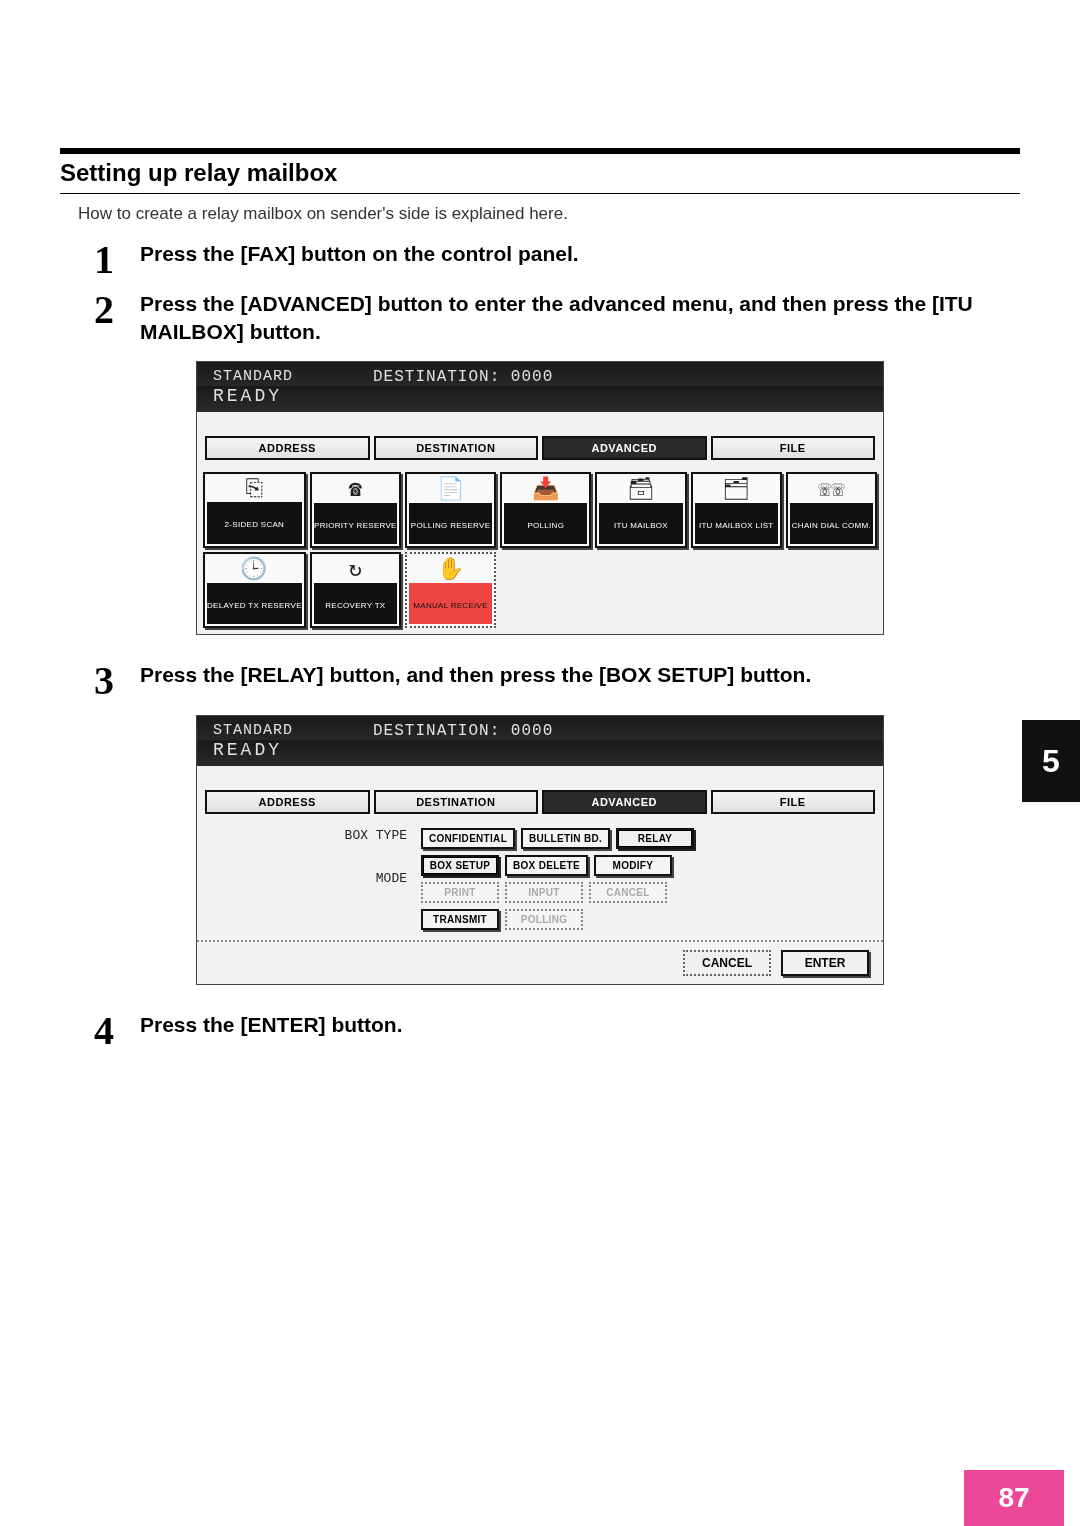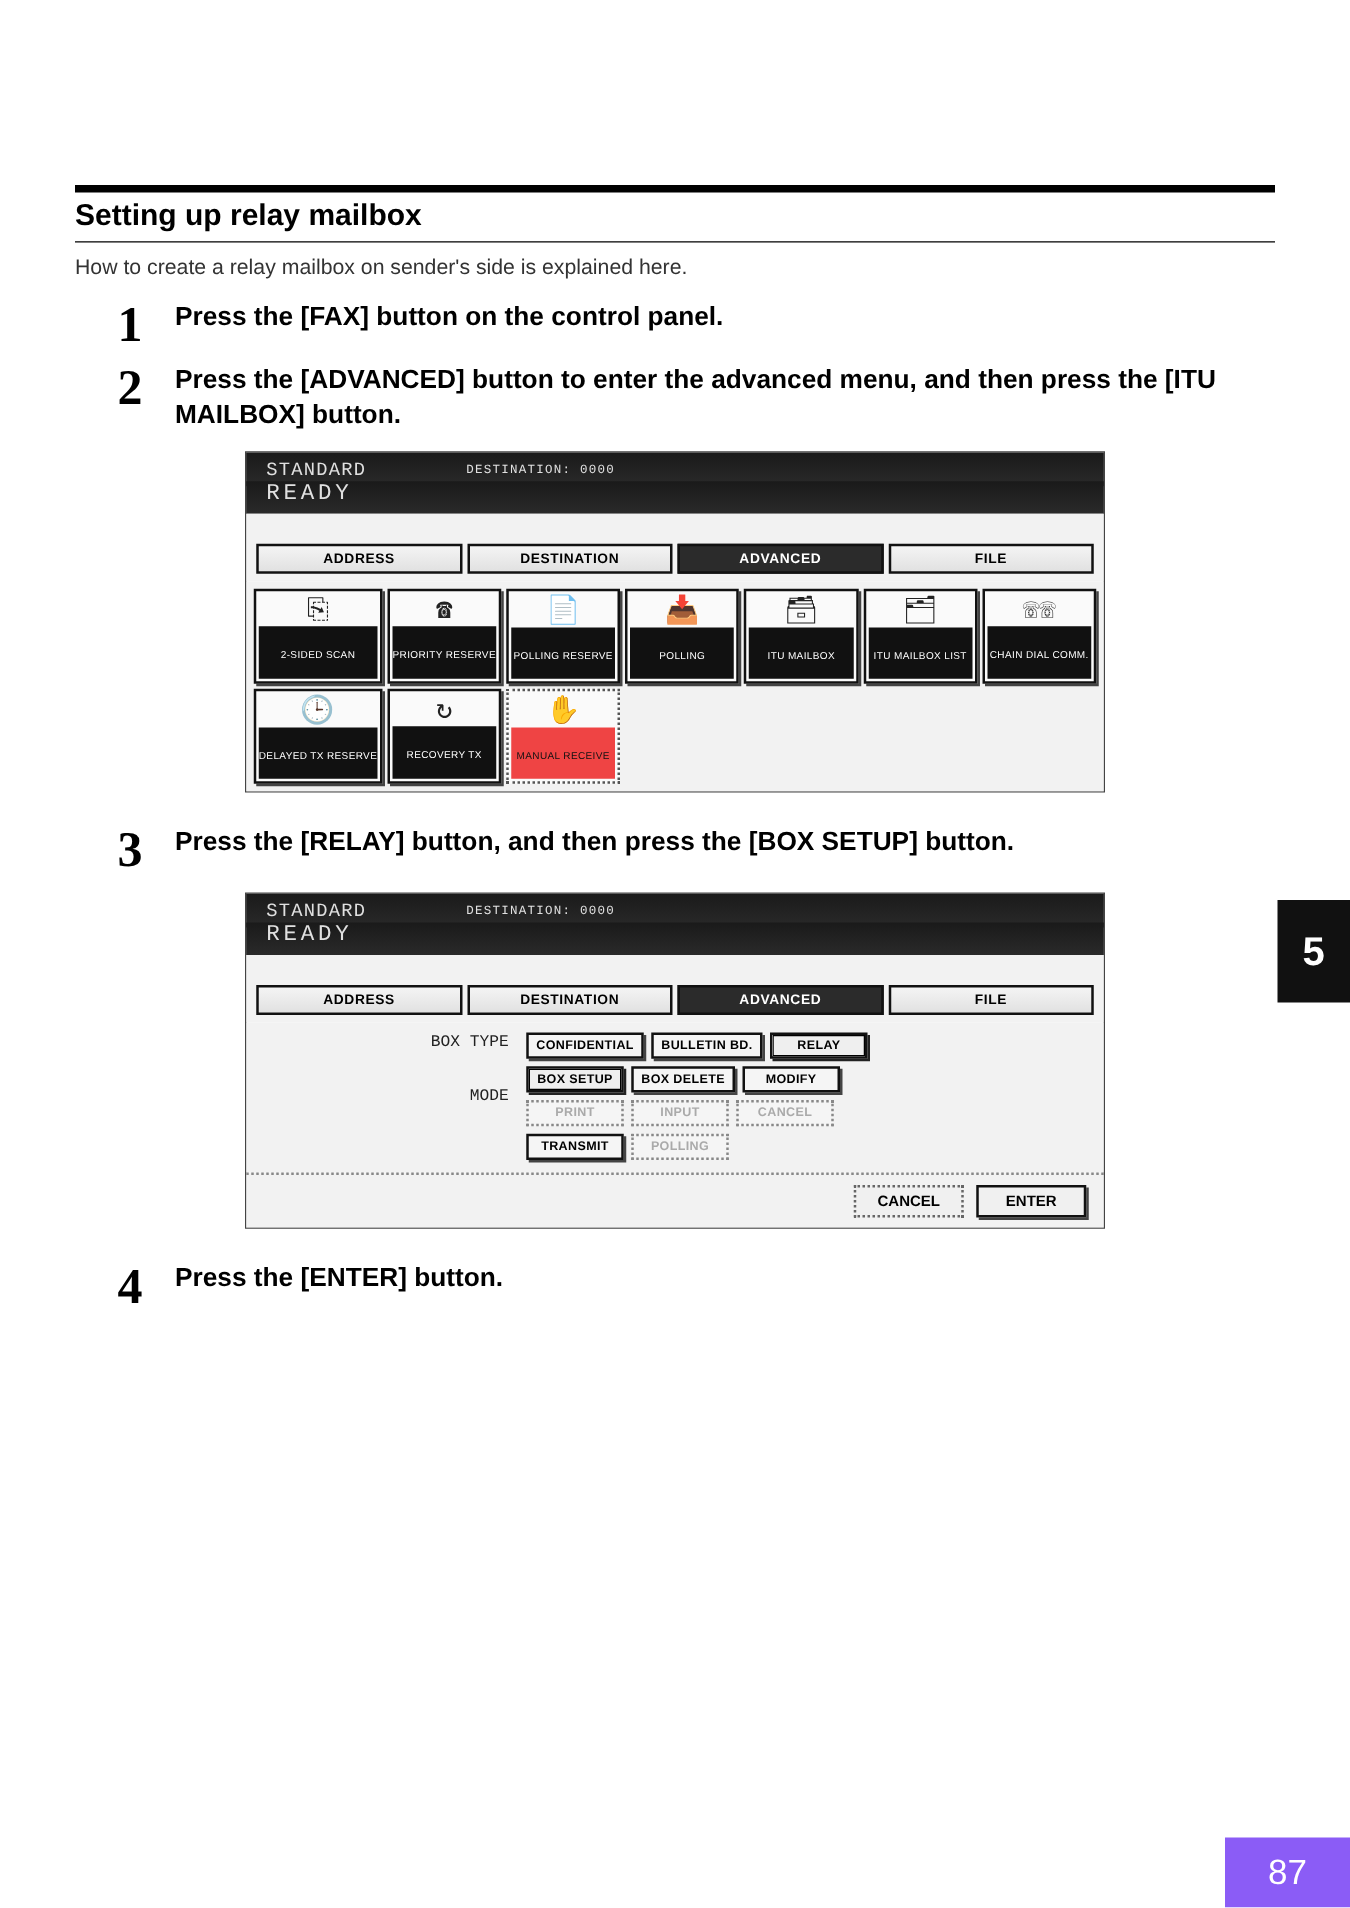--- a/index.html
+++ b/index.html
@@ -2,30 +2,30 @@
 <html><head>
   <meta charset="utf-8">
   <style>
     * { box-sizing: border-box; margin: 0; padding: 0; }
     html, body { width: 1080px; height: 1526px; font-family: Arial, Helvetica, sans-serif; background: #fff; color: #000; }
     .page { position: relative; width: 100%; height: 100%; padding: 60px; border-radius: 23px; }
     .top-gap { height: 88px; }
     .heavy-rule { border-top: 6px solid #000; margin-bottom: 3px; }
     .thin-rule { border-top: 1.5px solid #000; }
     .section-title { font-size: 24px; font-weight: bold; margin-top: 5px; margin-bottom: 6px; }
-    .intro { font-size: 17px; margin: 10px 0 16px 0; color: #333; }
+    .intro { font-size: 17px; margin: 10px 0 16px 18px; color: #333; }
     .steps { list-style: none; padding-left: 0; }
     .steps li { display: flex; align-items: flex-start; margin: 6px 0 10px 34px; }
     .steps .num { font-family: Georgia, 'Times New Roman', serif; font-size: 40px; font-weight: bold; line-height: 1; margin-right: 12px; min-width: 34px; text-align: left; }
     .steps .body { flex: 1; }
     .step-title { font-size: 21px; font-weight: bold; line-height: 1.35; }
     .screen-wrap { display: flex; justify-content: center; margin: 14px 0 26px 0; }
     .screen { width: 688px; border: 1px solid #444; background: #fff; box-shadow: 0 0 0 0.5px #777 inset; font-family: "Courier New", monospace; }
     .titlebar { display: flex; align-items: center; background: linear-gradient(#1a1a1a,#2a2a2a); color: #e0e0e0; padding: 6px 16px 4px 16px; font-size: 15px; letter-spacing: 1px; }
-    .titlebar .dest { font-size: 10px; margin-left: 80px; }
+    .titlebar .dest { font-size: 16px; margin-left: 80px; }
     .titlebar-row2 { background: linear-gradient(#1a1a1a,#2a2a2a); color: #e0e0e0; padding: 0 16px 6px; font-size: 18px; letter-spacing: 3px; margin-top: -4px; }
     .tabs { display: flex; padding: 6px 8px; gap: 4px; background: #f2f2f2; }
     .tab { flex: 1; border: 2px solid #111; background: linear-gradient(#f4f4f4,#e1e1e1); font-family: Arial, sans-serif; font-weight: bold; font-size: 11px; text-align: center; padding: 4px 0; letter-spacing: 0.5px; margin-top: 18px; }
     .tab.selected { background: #2b2b2b; color: #fff; }
     .grid { display: grid; grid-template-columns: repeat(7, 1fr); gap: 4px; padding: 6px; background: #f2f2f2; }
     .cell { border: 2px solid #111; padding: 2px; display: flex; flex-direction: column; align-items: center; justify-content: flex-end; height: 76px; background: #fafafa; box-shadow: 2px 2px 0 #444; }
     .cell.dotted { border: 2px dotted #555; box-shadow: none; }
     .cell .icon { flex: 1; display: flex; align-items: center; justify-content: center; font-size: 22px; color: #222; }
     .cell .label { font-family: Arial, sans-serif; font-size: 8px; background: #111; color: #fff; width: 100%; text-align: center; padding: 18px 0; letter-spacing: 0.3px; white-space: nowrap; overflow: hidden; }
     .cell.white-label .label { background: #ef4444; color: #111; }
@@ -37,21 +37,21 @@
     .form-controls { flex: 1; display: flex; flex-direction: column; gap: 6px; align-items: flex-start; }
     .btn-row { display: flex; gap: 6px; }
     .mini-btn { border: 2px solid #111; padding: 3px 6px; font-family: Arial, sans-serif; font-size: 10px; font-weight: bold; background: #f5f5f5; min-width: 78px; text-align: center; box-shadow: 2px 2px 0 #444; letter-spacing: 0.3px; }
     .mini-btn.selected { background: #efefef; box-shadow: 2px 2px 0 #222, inset 0 0 0 1px #000; }
     .mini-btn.disabled { border: 2px dotted #888; color: #aaa; box-shadow: none; }
     .bottom-bar { border-top: 2px dotted #888; display: flex; justify-content: flex-end; gap: 10px; padding: 8px 14px; background: #f2f2f2; }
     .bottom-btn { border: 2px solid #111; padding: 4px 10px; font-family: Arial, sans-serif; font-size: 12px; font-weight: bold; background: #f0f0f0; min-width: 88px; text-align: center; box-shadow: 2px 2px 0 #444; }
     .bottom-btn.dotted { border: 2px dotted #666; box-shadow: none; }
 
     .side-tab { position: absolute; right: 0; top: 720px; width: 58px; height: 82px; background: #111; color: #fff; display: flex; align-items: center; justify-content: center; font-size: 32px; font-weight: bold; }
-    .page-num-box { position: absolute; right: 0; bottom: 0; width: 100px; height: 56px; background: #8b5cf6; color: #fff; display: flex; align-items: center; justify-content: center; font-size: 28px; font-weight: normal; }
+    .page-num-box { position: absolute; right: 16px; bottom: 0; width: 100px; height: 56px; background: #ec4899; color: #fff; display: flex; align-items: center; justify-content: center; font-size: 28px; font-weight: bold; }
   </style>
 </head>
 <body>
 
 <div class="page">
   <div class="top-gap"></div>
 
   <div class="heavy-rule"></div>
   <div class="section-title">Setting up relay mailbox</div>
   <div class="thin-rule"></div>

